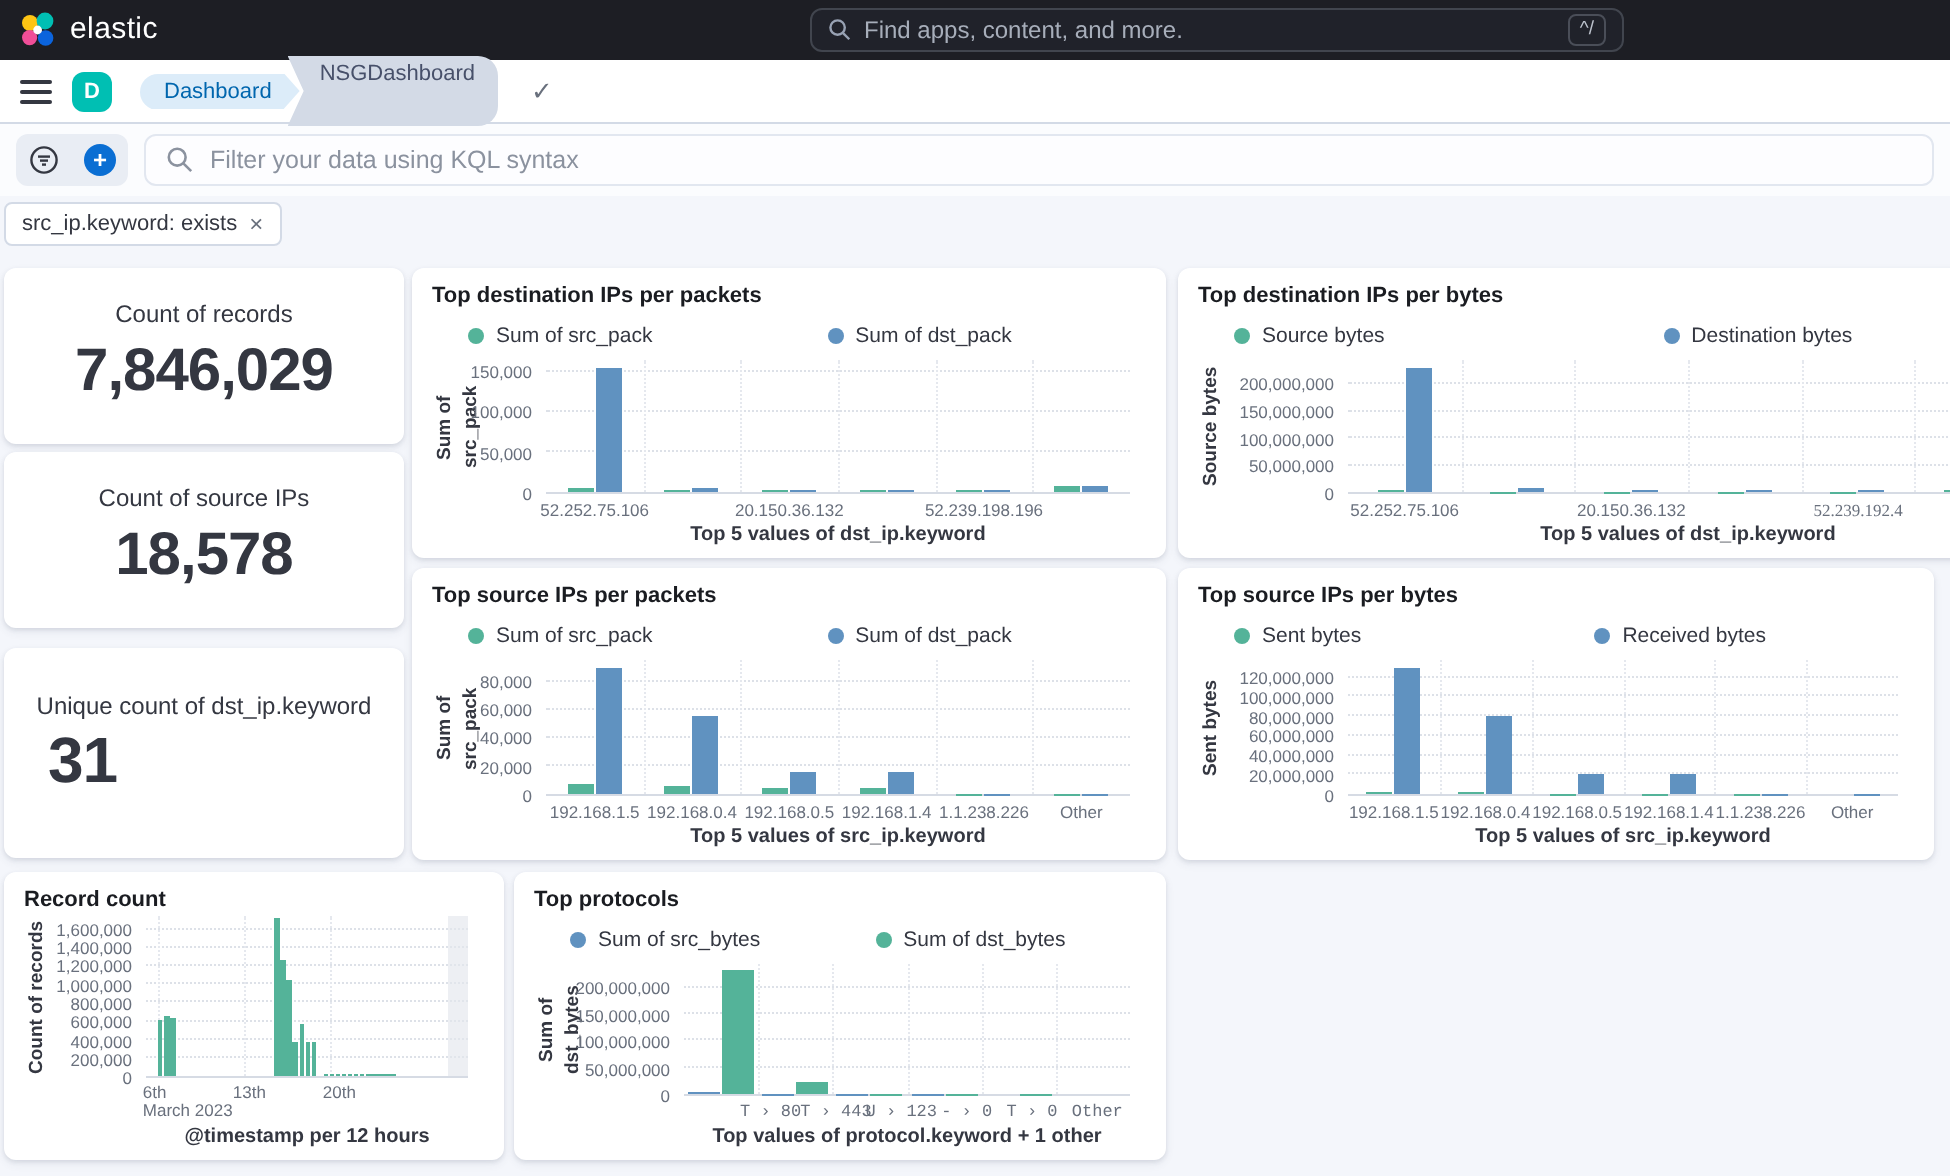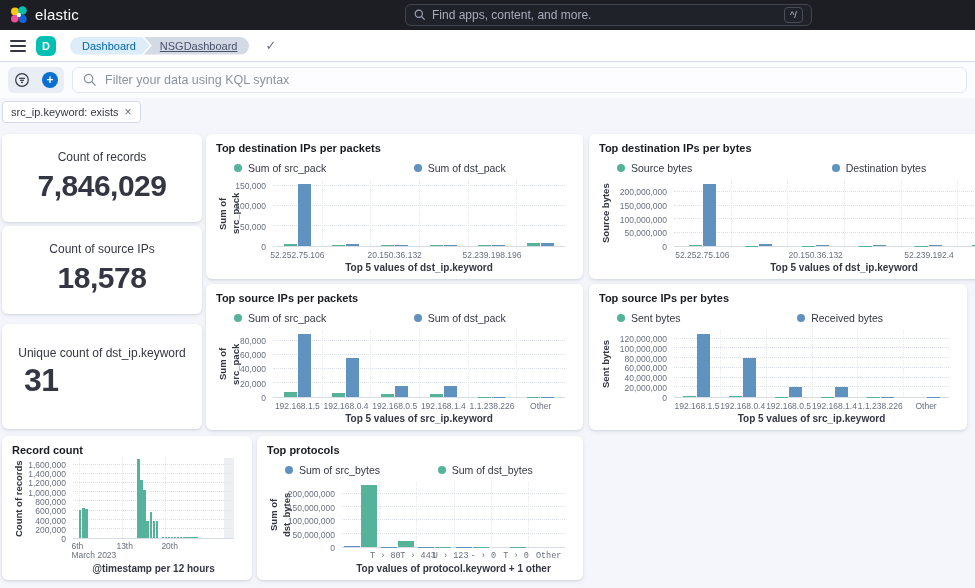--- a/index.html
+++ b/index.html
@@ -17,22 +17,22 @@
 
   
   .tb { height:32px; background:#fff; border-bottom:1px solid #d3dae6; display:flex; align-items:center; gap:10px; padding:0 10px; }
   .burger { width:16px; display:flex; flex-direction:column; gap:3px; cursor:pointer; }
   .burger span { height:2px; background:#343741; border-radius:1px; }
   .avatar { width:20px; height:20px; border-radius:6px; background:#00bfb3; color:#fff; font-size:11px; font-weight:700;
     display:flex; align-items:center; justify-content:center; }
   .crumbs { display:flex; align-items:center; margin-left:4px; }
   .crumb1 { background:#dcecf9; color:#0066ae; font-size:11px; font-weight:500; padding:3px 14px 3px 12px;
     border-radius:10px 0 0 10px; clip-path:polygon(0 0, calc(100% - 8px) 0, 100% 50%, calc(100% - 8px) 100%, 0 100%); }
-  .crumb2 { background:#d3dae6; color:#47506a; font-size:11px; font-weight:500; padding:3px 12px 3px 16px; margin-left:-6px;
-    border-radius:0 10px 10px 0; clip-path:polygon(0 0, 100% 0, 100% 100%, 0 100%, 8px 50%);text-decoration:underline; }
+  .crumb2 { background:#d3dae6; color:#47506a; font-size:11px; font-weight:500; padding:3px 12px 20px 16px; margin-left:-6px;
+    border-radius:0 10px 10px 0; clip-path:polygon(0 0, 100% 0, 100% 100%, 0 100%, 8px 50%); }
   .savedcheck { color:#69707d; font-size:13px; margin-left:6px; }
 
   
   .kqlrow { height:36px; background:#fbfcfe; display:flex; align-items:center; padding:0 8px; }
   .icongroup { display:flex; background:#e9edf4; border-radius:6px; height:26px; }
   .icongroup .ibtn { width:28px; display:flex; align-items:center; justify-content:center; cursor:pointer; }
   .plusbtn { width:16px; height:16px; border-radius:50%; background:#0a6ed3; color:#fff; font-size:12px; font-weight:700;
     display:flex; align-items:center; justify-content:center; line-height:0; }
   .kqlbox { flex:1; margin-left:8px; height:26px; background:#fdfdff; border:1px solid #e2e7f0; border-radius:6px;
     display:flex; align-items:center; gap:8px; padding:0 10px; }
@@ -285,21 +285,21 @@
           </div>
           <div class="bar-group" style="left: 83.3333%; width: 16.6667%;">
             <div class="bar" style="width: 13px; height: 1.22449%; background: rgb(84, 179, 153);"></div>
             <div class="bar" style="width: 13px; height: 4.4898%; background: rgb(96, 146, 192);"></div>
           </div>
         </div>
       </div>
       <div class="xcats" style="margin-left: 75px; margin-right: 8px;">
         <span class="xcat" style="left: 8.33333%;">52.252.75.106</span>
         <span class="xcat" style="left: 41.6667%;">20.150.36.132</span>
-        <span class="xcat" style="left: 75%;">52.239.192.4</span>
+        <span class="xcat" style="left: 75%; font-family: Liberation Serif, serif;">52.239.192.4</span>
       </div>
       <div class="x-title" style="margin-left: 75px; margin-right: 8px;">Top 5 values of dst_ip.keyword</div>
     </div>
   <div class="panel chart" id="c2">
       <div class="panel-title">Top source IPs per packets</div>
       <div class="legend">
         <span class="legend-item">
           <span class="dot" style="background: rgb(84, 179, 153);"></span>
           <span>Sum of src_pack</span>
         </span>

